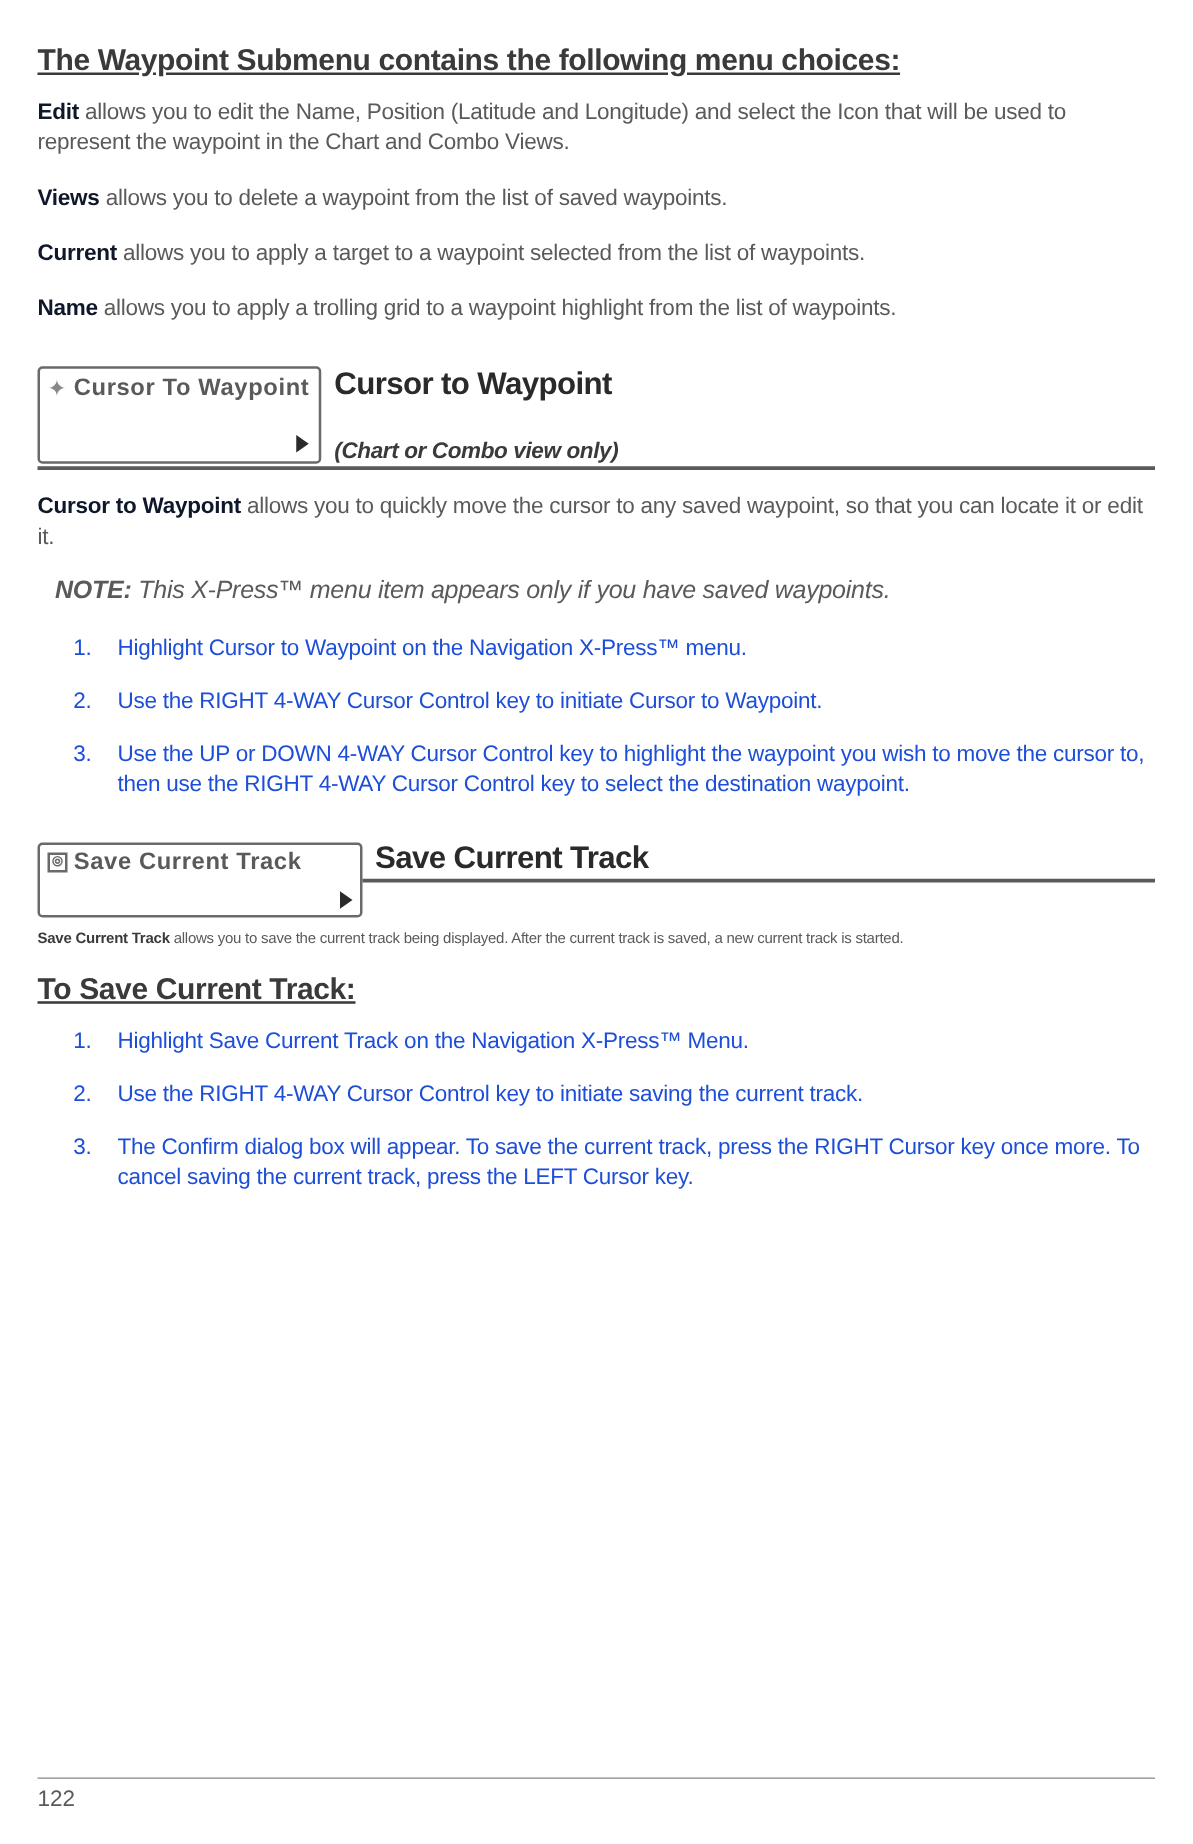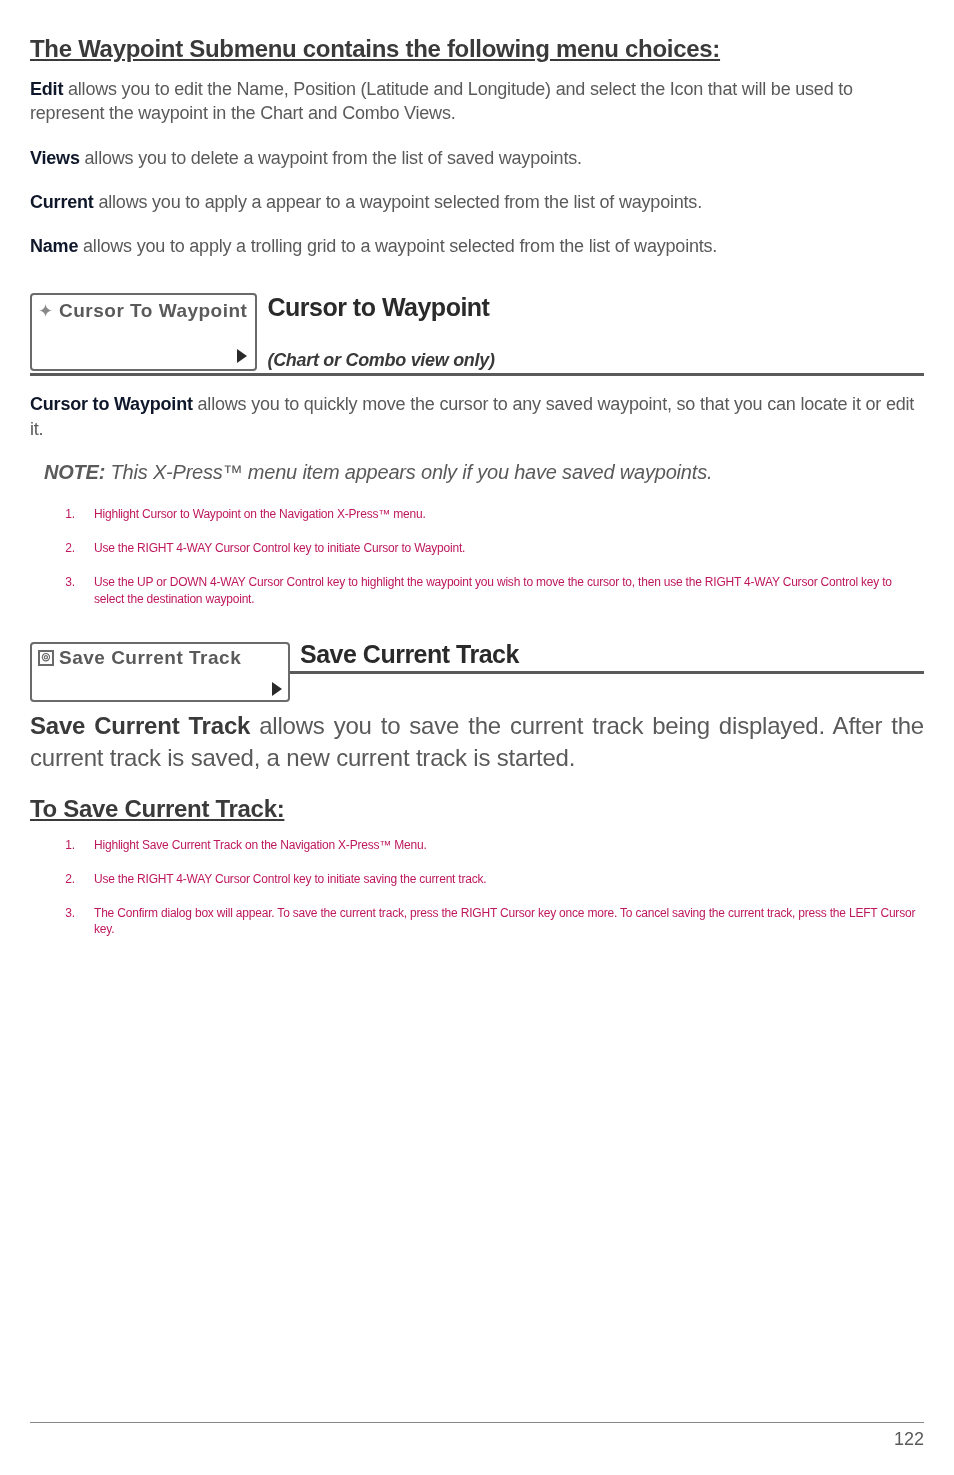--- a/index.html
+++ b/index.html
@@ -105,23 +105,23 @@
     .note-text .note-bold {
       font-weight: bold;
       font-style: italic;
     }
     ol.steps {
       list-style-type: decimal;
       margin-left: 48px;
       margin-bottom: 30px;
     }
     ol.steps li {
-      font-size: 12px;
+      font-size: 18px;
       line-height: 1.35;
-      color: #be185d;
+      color: #1d4ed8;
       margin-bottom: 18px;
       padding-left: 16px;
       letter-spacing: -0.2px;
     }
     .sct-wrapper {
       position: relative;
       margin-top: 35px;
     }
     .sct-button {
       border: 2px solid #6a6a6a;
@@ -157,37 +157,37 @@
       flex: 1;
       padding-left: 10px;
       border-bottom: 3px solid #5a5a5a;
       padding-bottom: 2px;
       margin-top: 0px;
       height: 32px;
       display: flex;
       align-items: flex-end;
     }
     .sct-desc-para {
-      font-size: 24px;
+      font-size: 12px;
       line-height: 1.35;
       color: #5a5a5a;
       margin-top: 8px;
       letter-spacing: -0.2px;
       text-align: justify;
     }
     .sct-desc-para .bold-lead {
       font-weight: bold;
       color: #3a3a3a;
     }
     .page-footer {
       position: absolute;
       bottom: 25px;
       left: 30px;
       right: 30px;
-      text-align: right;
+      text-align: left;
     }
     .footer-line {
       border-top: 1px solid #888;
       margin-bottom: 6px;
     }
     .page-num {
       font-size: 18px;
       color: #5a5a5a;
     }
     .arrow-glyph {
@@ -220,25 +220,25 @@
 
 <p class="body-p">
   <span class="bold-lead">Edit</span><span> allows you to edit the Name, Position (Latitude and Longitude) and select the Icon that will be used to represent the waypoint in the Chart and Combo Views.</span>
 </p>
 
 <p class="body-p">
   <span class="bold-lead">Views</span><span> allows you to delete a waypoint from the list of saved waypoints.</span>
 </p>
 
 <p class="body-p">
-  <span class="bold-lead">Current</span><span> allows you to apply a appear to a waypoint selected from the list of waypoints.</span>
+  <span class="bold-lead">Current</span><span> allows you to apply a target to a waypoint selected from the list of waypoints.</span>
 </p>
 
 <p class="body-p">
-  <span class="bold-lead">Name</span><span> allows you to apply a trolling grid to a waypoint selected from the list of waypoints.</span>
+  <span class="bold-lead">Name</span><span> allows you to apply a trolling grid to a waypoint highlight from the list of waypoints.</span>
 </p>
 
 <div class="menu-section">
   <div class="menu-header">
     <div class="menu-button">
       <div class="menu-button-top">
         <span class="diamond-icon"></span>
         <span class="menu-button-text">Cursor To Waypoint</span>
       </div>
       <span class="menu-button-arrow"><span class="arrow-glyph"></span></span>

